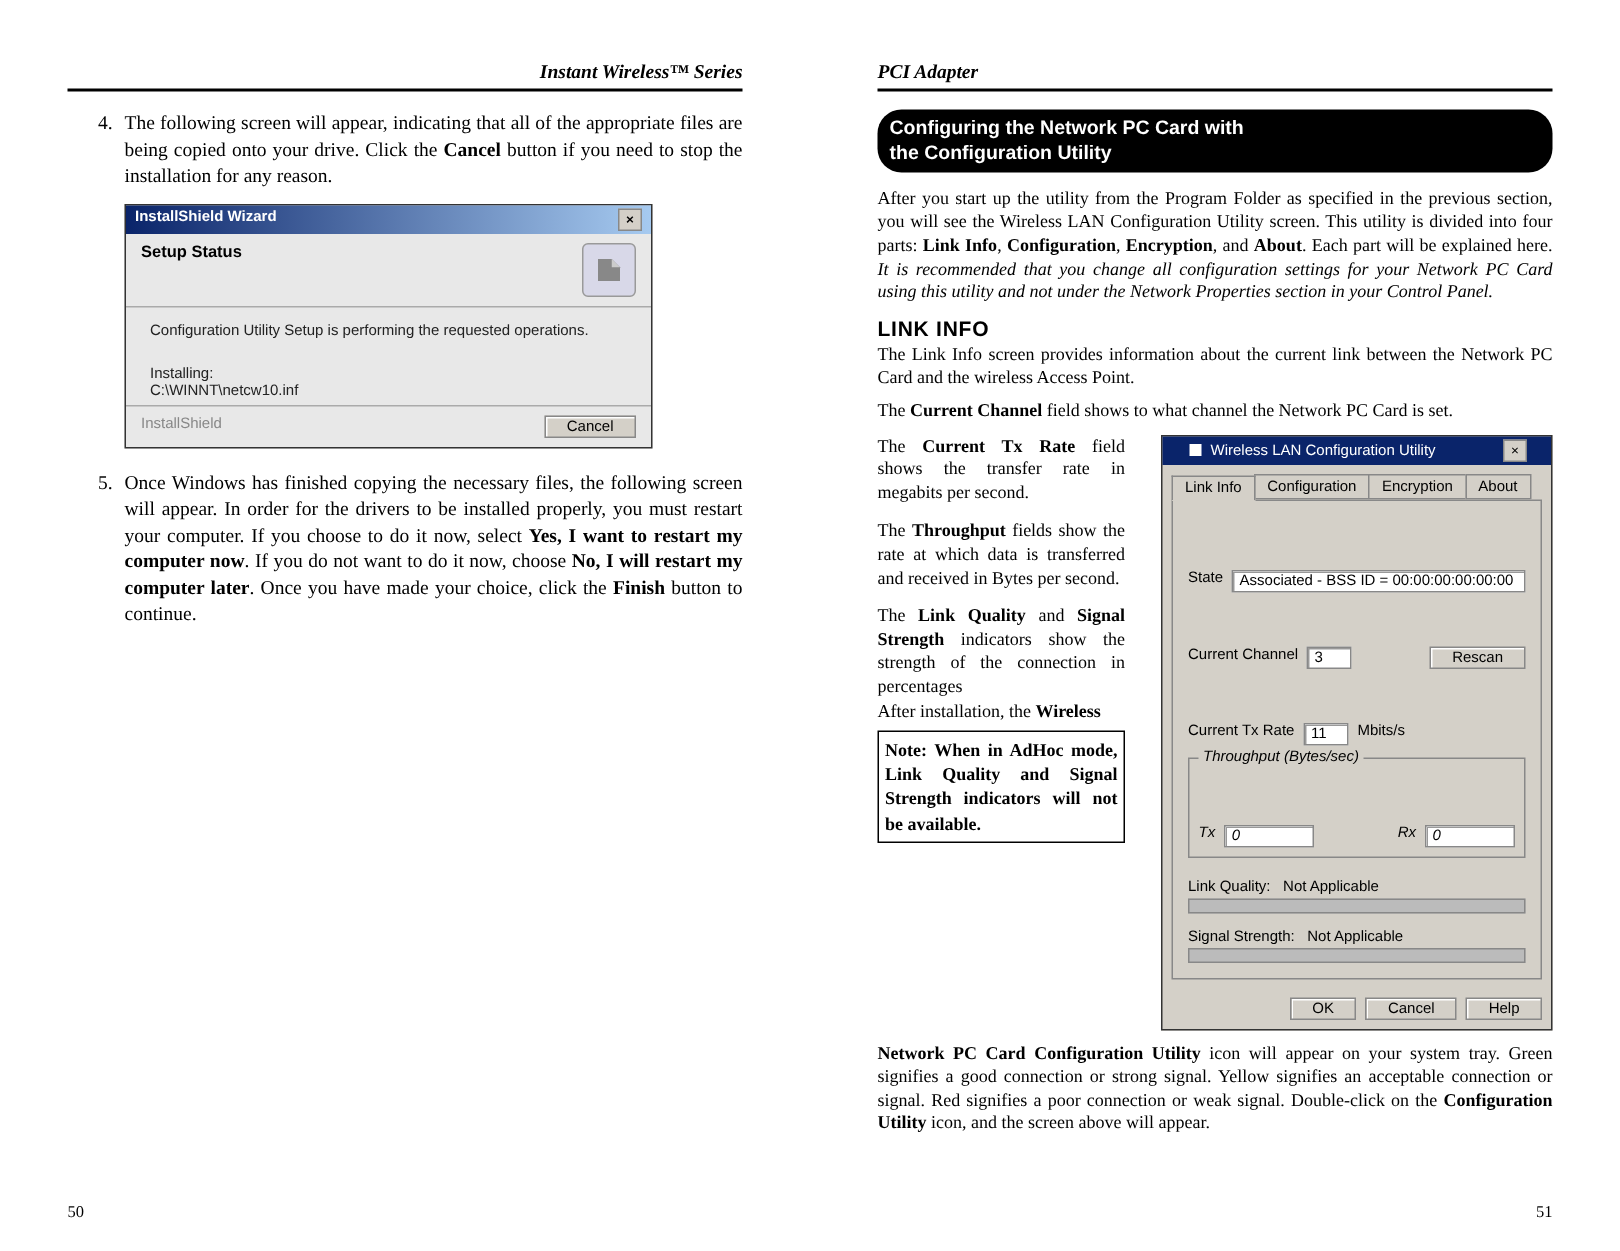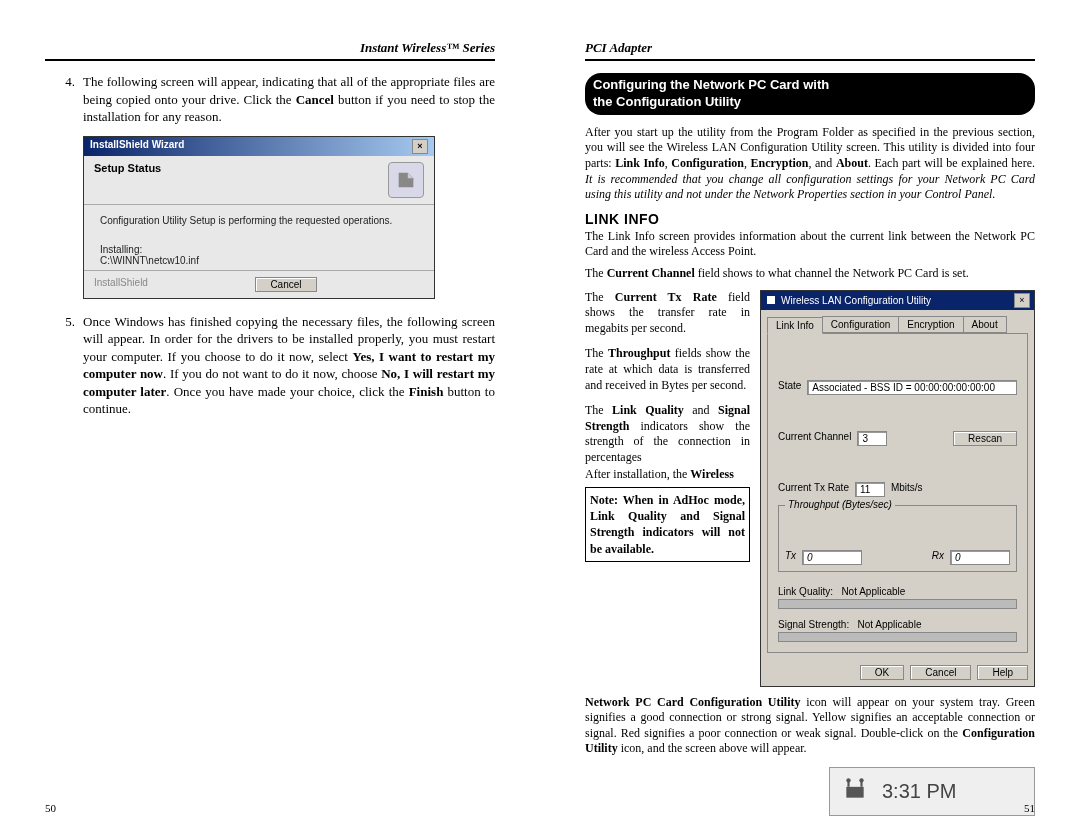--- a/index.html
+++ b/index.html
@@ -59,41 +59,41 @@
     font-weight: bold;
     font-size: 10px;
   }
   .dlg-close { background:#d4d0c8; color:#000; width:14px; height:13px; text-align:center; line-height:12px; border:1px solid #888; font-size:9px;}
   .dlg-head { display:flex; justify-content:space-between; border-bottom:1px solid #aaa; padding:6px 10px;}
   .dlg-head-title { font-weight:bold; font-size:11px;}
   .dlg-icon { width:34px; height:34px; background:#d8d8e8; border:1px solid #999; border-radius:4px; display:flex; align-items:center; justify-content:center; }
   .dlg-icon svg { width:22px; height:22px; }
   .dlg-content { padding: 10px 16px 4px 16px; font-size:10px; color:#222; }
   .prog-bar { height:14px; background:#000; color:#fff; text-align:center; font-size:10px; line-height:14px; margin:8px 0 20px 0; }
-  .dlg-footer { border-top:1px solid #aaa; padding:6px 10px; text-align:center; font-size:10px;}
+  .dlg-footer { border-top:1px solid #aaa; padding:6px 10px; text-align:right; font-size:10px;}
   .win-btn { display:inline-block; background:#d4d0c8; border:1px solid #888; padding:1px 14px; font-size:10px; box-shadow: 1px 1px 0 #fff inset;}
   .section-title-bar {
     background:#000; color:#fff; font-weight:bold; font-family:Arial,sans-serif;
     font-size:13px; padding:4px 8px; margin-bottom:10px; line-height:1.3;border-radius:16px;
   }
   .body-text { font-size:12px; line-height:1.3; text-align:justify; margin-bottom:8px;}
   .link-info-h { font-family:Arial,sans-serif; font-weight:bold; font-size:14px; letter-spacing:0.5px; margin:8px 0 2px 0;}
-  .two-col { display:flex; gap:10px; }
+  .two-col { display:flex; gap:24px; }
   .left-col { flex: 0 0 165px; font-size:12px; text-align:justify; line-height:1.3;}
   .left-col p { margin:0 0 10px 0;}
   .note-box { border:1px solid #000; padding:4px; font-size:12px; font-weight:bold; line-height:1.35; text-align:justify;}
   
   .cfg-dialog {
     flex:1;
     border:1px solid #333;
     background:#d4d0c8;
     font-family:Arial,sans-serif;
     font-size:10px;
   }
-  .cfg-title { background:#0a246a; color:#fff; padding:2px 4px; display:flex; align-items:center; gap:4px; }
+  .cfg-title { background:#0a246a; color:#fff; padding:2px 16px; display:flex; align-items:center; gap:4px; }
   .cfg-title-x { margin-left:auto; background:#d4d0c8; color:#000; width:14px; height:13px; text-align:center; line-height:12px; border:1px solid #888; font-size:9px;}
   .tabs { display:flex; padding: 6px 6px 0 6px;}
   .tab { padding:2px 8px; border:1px solid #888; background:#d4d0c8; font-size:10px; margin-right:-1px;}
   .tab.active { background:#d4d0c8; border-bottom:1px solid #d4d0c8; position:relative; top:1px;}
   .tab-panel { margin:0 6px 6px 6px; border:1px solid #888; padding:10px; background:#d4d0c8;}
   .row { display:flex; gap:6px; margin-bottom:8px; font-size:10px;margin-top:36px;}
   .inset-box { background:#fff; border:1px solid #888; padding:1px 4px; font-size:10px; box-shadow: inset 1px 1px 0 #999;}
   .label {}
   .group { border:1px solid #888; padding:8px 6px 6px 6px; margin-top:6px; position:relative;font-style:italic;}
   .group-title { position:absolute; top:-7px; left:6px; background:#d4d0c8; padding:0 3px; font-size:10px;}
@@ -232,26 +232,15 @@
         <span class="win-btn">Cancel</span>
         <span class="win-btn">Help</span>
       </div>
     </div>
   </div>
 
   <div class="body-text" style="margin-top:8px;">
     <b>Network PC Card Configuration Utility</b><span> icon will appear on your system tray. Green signifies a good connection or strong signal. Yellow signifies an acceptable connection or signal. Red signifies a poor connection or weak signal. Double-click on the </span><b>Configuration Utility</b><span> icon, and the screen above will appear.</span>
   </div>
 
-  <div class="tray">
-    <span class="tray-icon">
-      <svg viewBox="0 0 24 24">
-          <rect x="4" y="10" width="16" height="10" fill="#555"></rect>
-          <path d="M6 10 L6 4 M18 10 L18 4" stroke="#555" stroke-width="2"></path>
-          <circle cx="6" cy="4" r="2" fill="#555"></circle>
-          <circle cx="18" cy="4" r="2" fill="#555"></circle>
-        </svg>
-    </span>
-    <span>3:31 PM</span>
-  </div>
 
   <div class="page-num right">51</div>
 </div>
 
 </body></html>

